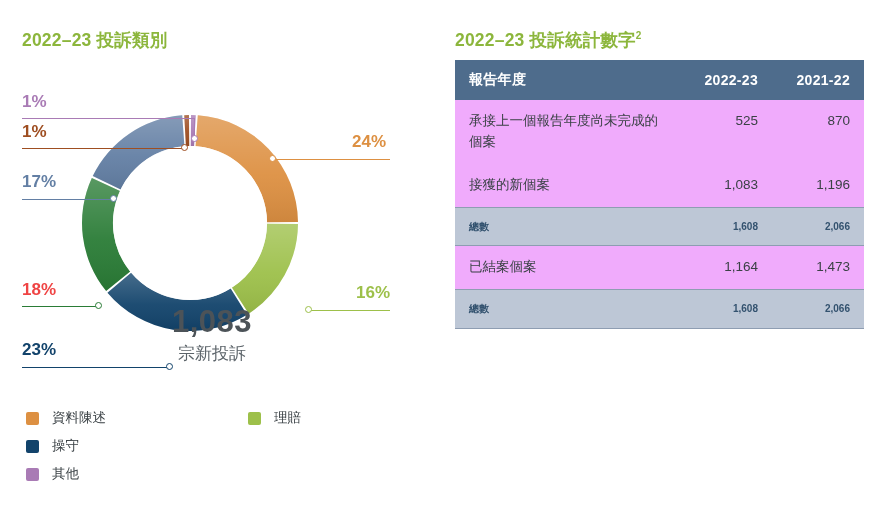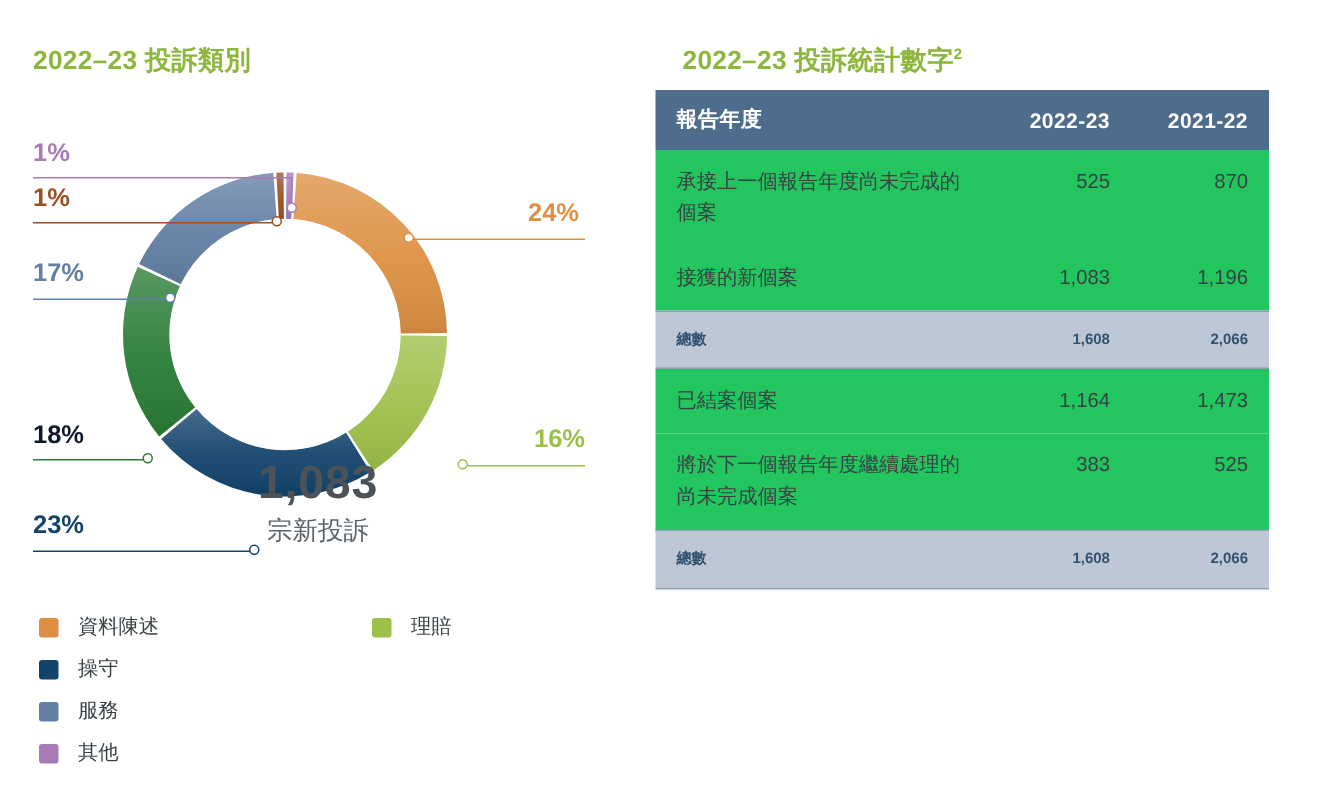--- a/index.html
+++ b/index.html
@@ -81,40 +81,40 @@
   }
   .legend-label {
     font-size: 13.5px;
     color: #3A4145;
     white-space: nowrap;
   }
 
   
   #stats-table {
     position: absolute;
-    left: 437px; top: 60px;
+    left: 455px; top: 60px;
     width: 409px;
   }
   table { width: 100%; border-collapse: collapse; table-layout: fixed; }
   thead th {
     background: #4E6C8C;
     color: #ffffff;
     font-size: 14px;
     font-weight: bold;
     padding: 11px 14px;
     text-align: right;
     letter-spacing: 0.3px;
   }
   thead th.col-label { text-align: left; }
   col.c0 { width: 55%; }
   col.c1 { width: 22.5%; }
   col.c2 { width: 22.5%; }
 
   tbody td {
-    background: #22c55e;
+    background: #f0abfc;
     font-size: 13.5px;
     color: #3A4145;
     padding: 11px 14px;
     text-align: right;
     vertical-align: top;
     line-height: 1.55;
   }
   tbody td.col-label { text-align: left; }
   tbody tr.total td {
     background: #BDC7D6;
@@ -176,21 +176,21 @@
     <div class="leader-dot" style="left:191px; top:55px; border-color:#A97BB5;"></div>
 
     <div class="pct-label" style="left:22px; top:42px; color:#9E4E21;">1%</div>
     <div class="leader" style="left:22px; top:68px; width:163px; border-color:#9E4E21;"></div>
     <div class="leader-dot" style="left:181px; top:64px; border-color:#9E4E21;"></div>
 
     <div class="pct-label" style="left:22px; top:92px; color:#637FA4;">17%</div>
     <div class="leader" style="left:22px; top:119px; width:92px; border-color:#637FA4;"></div>
     <div class="leader-dot" style="left:110px; top:115px; border-color:#637FA4;"></div>
 
-    <div class="pct-label" style="left:22px; top:200px; color:#0f172a;">18%</div>
+    <div class="pct-label" style="left:22px; top:200px; color:#ef4444;">18%</div>
     <div class="leader" style="left:22px; top:226px; width:76px; border-color:#2A7C36;"></div>
     <div class="leader-dot" style="left:95px; top:222px; border-color:#2A7C36;"></div>
 
     <div class="pct-label" style="left:22px; top:260px; color:#12436B;">23%</div>
     <div class="leader" style="left:22px; top:287px; width:148px; border-color:#12436B;"></div>
     <div class="leader-dot" style="left:166px; top:283px; border-color:#12436B;"></div>
 
     <div class="pct-label" style="left:352px; top:52px; color:#DD9042;">24%</div>
     <div class="leader" style="left:272px; top:79px; width:118px; border-color:#DD9042;"></div>
     <div class="leader-dot" style="left:269px; top:75px; border-color:#DD9042;"></div>
@@ -202,24 +202,20 @@
 
   <div id="legend">
     <div class="legend-col" id="legend-col-0">
         <div class="legend-item">
           <span class="legend-swatch" style="background: rgb(221, 144, 66);"></span>
           <span class="legend-label">資料陳述</span>
         </div>
         <div class="legend-item">
           <span class="legend-swatch" style="background: rgb(18, 67, 107);"></span>
           <span class="legend-label">操守</span>
-        </div>
-        <div class="legend-item">
-          <span class="legend-swatch" style="background: rgb(99, 127, 164);"></span>
-          <span class="legend-label">服務</span>
         </div>
         <div class="legend-item">
           <span class="legend-swatch" style="background: rgb(169, 123, 181);"></span>
           <span class="legend-label">其他</span>
         </div>
       </div>
     <div class="legend-col" id="legend-col-1">
         <div class="legend-item">
           <span class="legend-swatch" style="background: rgb(157, 192, 74);"></span>
           <span class="legend-label">理賠</span>
@@ -255,25 +251,20 @@
           <tr class="total">
             <td class="col-label">總數</td>
             <td>1,608</td>
             <td>2,066</td>
           </tr>
           <tr>
             <td class="col-label">已結案個案</td>
             <td>1,164</td>
             <td>1,473</td>
           </tr>
-          <tr>
-            <td class="col-label">將於下一個報告年度繼續處理的尚未完成個案</td>
-            <td>383</td>
-            <td>525</td>
-          </tr>
           <tr class="total">
             <td class="col-label">總數</td>
             <td>1,608</td>
             <td>2,066</td>
           </tr>
         </tbody>
     </table>
   </div>
 
 </div>

